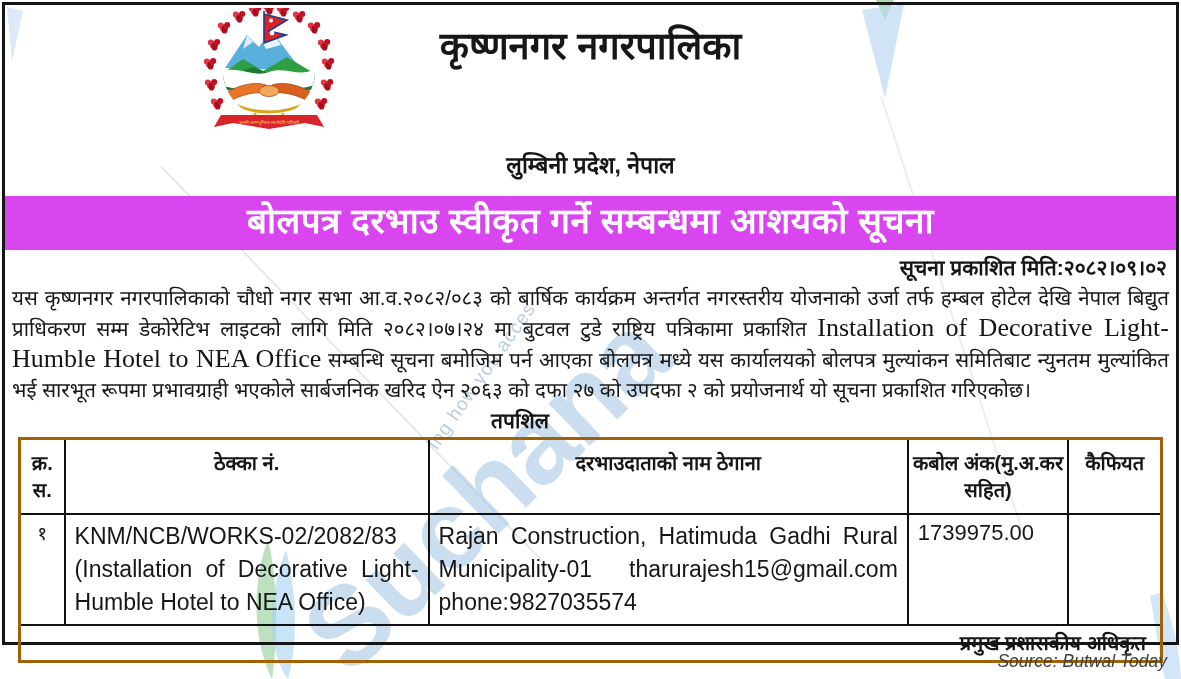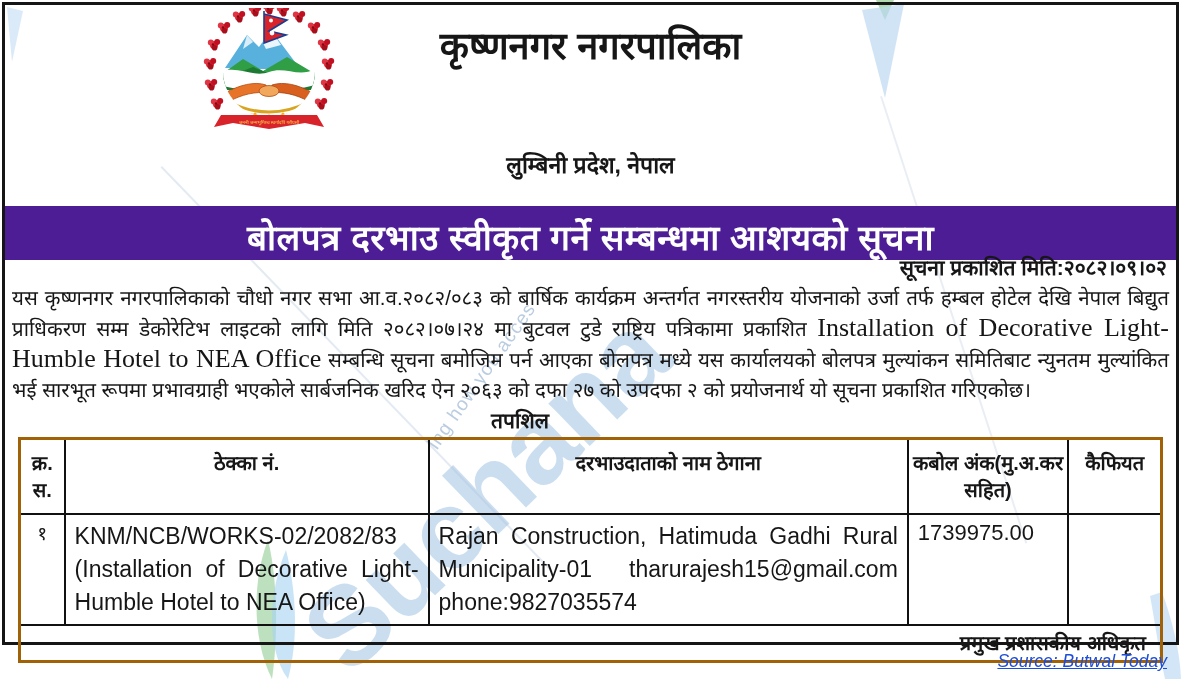--- a/index.html
+++ b/index.html
@@ -22,22 +22,22 @@
   }
   .wm-line{background:rgba(170,190,215,0.33);height:1.5px;transform-origin:left top;}
   .wm-line-a{left:162px;top:166px;width:560px;transform:rotate(46deg);}
   .wm-line-b{left:882px;top:96px;width:470px;transform:rotate(72deg);opacity:.8;}
   
   .frame{
     position:absolute;left:2px;top:2px;width:1171px;height:637px;
     border:3px solid #151515;z-index:1;
   }
   .banner{
-    position:absolute;left:5px;top:206px;width:1171px;height:54px;background:#4c1d95;
-    z-index:2;display:flex;align-items:flex-end;justify-content:center;
+    position:absolute;left:5px;top:196px;width:1171px;height:54px;background:#d946ef;
+    z-index:2;display:flex;align-items:flex-start;justify-content:center;
   }
   .banner-title{
     color:#ffffff;font-size:35px;font-weight:bold;white-space:nowrap;letter-spacing:.5px;
   }
   
   .hline{position:absolute;left:0;width:1181px;text-align:center;z-index:2;font-weight:bold;}
   .h1{top:18px;font-size:38px;}
   .h2{top:64px;font-size:38px;}
   .h3{top:112px;font-size:26px;}
   .h4{top:148px;font-size:23px;}
@@ -75,21 +75,21 @@
   td.c-amount{font-size:22px;}
   tr.sig-row td{
     height:22px;padding:3px 14px 4px 9px;text-align:right;
     font-size:20px;font-weight:bold;vertical-align:middle;
   }
   .col-sn{width:45px;}.col-contract{width:363px;}.col-bidder{width:478px;}
   .col-amount{width:160px;}.col-remarks{width:93px;}
   
   .source-credit{
     position:absolute;right:14px;top:651px;z-index:2;
-    font-size:17.5px;font-style:italic;color:#1d4ed8;text-decoration:underline;
+    font-size:17.5px;font-style:italic;color:#404040;
   }
 </style>
 </head>
 <body>
 
 <div class="page">
 
   <div class="wm wm-brand">Suchana</div>
   <div class="wm wm-tagline">ing how you acces</div>
   <div class="wm wm-line wm-line-a"></div>

